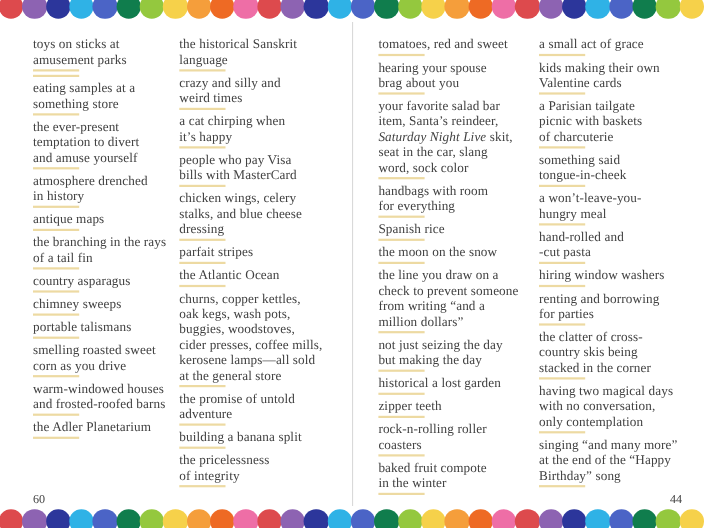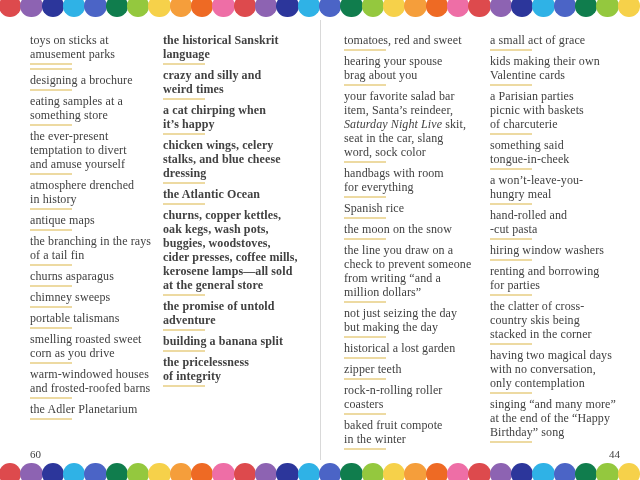--- a/index.html
+++ b/index.html
@@ -50,21 +50,21 @@
   .col {
     position: absolute;
     top: 33px;
     width: 140px;
     color: var(--text, #414141);
     font-size: 12px;
     line-height: 14px;
     letter-spacing: 0.1px;
   }
   .col-1 { left: 30px;  }
-  .col-2 { left: 163px; font-weight: bold; }
+  .col-2 { left: 163px; }
   .col-3 { left: 344px; }
   .col-4 { left: 490px; }
   .item-text {
     white-space: pre;
   }
   .item-text i {
     font-style: italic;
   }
   .underline {
     width: 42px;
@@ -125,24 +125,20 @@
   <div class="col col-1">
       <div class="item">
         <div class="item-text"><span>toys on sticks at
 amusement parks</span></div>
         <div class="underline"></div>
       </div>
       <div class="item">
         <div class="underline"></div>
       </div>
       <div class="item">
-        <div class="item-text"><span>designing a brochure</span></div>
-        <div class="underline"></div>
-      </div>
-      <div class="item">
         <div class="item-text"><span>eating samples at a
 something store</span></div>
         <div class="underline"></div>
       </div>
       <div class="item">
         <div class="item-text"><span>the ever-present
 temptation to divert
 and amuse yourself</span></div>
         <div class="underline"></div>
       </div>
@@ -154,21 +150,21 @@
       <div class="item">
         <div class="item-text"><span>antique maps</span></div>
         <div class="underline"></div>
       </div>
       <div class="item">
         <div class="item-text"><span>the branching in the rays
 of a tail fin</span></div>
         <div class="underline"></div>
       </div>
       <div class="item">
-        <div class="item-text"><span>churns asparagus</span></div>
+        <div class="item-text"><span>country asparagus</span></div>
         <div class="underline"></div>
       </div>
       <div class="item">
         <div class="item-text"><span>chimney sweeps</span></div>
         <div class="underline"></div>
       </div>
       <div class="item">
         <div class="item-text"><span>portable talismans</span></div>
         <div class="underline"></div>
       </div>
@@ -194,26 +190,35 @@
         <div class="underline"></div>
       </div>
       <div class="item">
         <div class="item-text"><span>crazy and silly and
 weird times</span></div>
         <div class="underline"></div>
       </div>
       <div class="item">
         <div class="item-text"><span>a cat chirping when
 it’s happy</span></div>
+        <div class="underline"></div>
+      </div>
+      <div class="item">
+        <div class="item-text"><span>people who pay Visa
+bills with MasterCard</span></div>
         <div class="underline"></div>
       </div>
       <div class="item">
         <div class="item-text"><span>chicken wings, celery
 stalks, and blue cheese
 dressing</span></div>
+        <div class="underline"></div>
+      </div>
+      <div class="item">
+        <div class="item-text"><span>parfait stripes</span></div>
         <div class="underline"></div>
       </div>
       <div class="item">
         <div class="item-text"><span>the Atlantic Ocean</span></div>
         <div class="underline"></div>
       </div>
       <div class="item">
         <div class="item-text"><span>churns, copper kettles,
 oak kegs, wash pots,
 buggies, woodstoves,
@@ -303,21 +308,21 @@
       <div class="item">
         <div class="item-text"><span>a small act of grace</span></div>
         <div class="underline"></div>
       </div>
       <div class="item">
         <div class="item-text"><span>kids making their own
 Valentine cards</span></div>
         <div class="underline"></div>
       </div>
       <div class="item">
-        <div class="item-text"><span>a Parisian parties
+        <div class="item-text"><span>a Parisian tailgate
 picnic with baskets
 of charcuterie</span></div>
         <div class="underline"></div>
       </div>
       <div class="item">
         <div class="item-text"><span>something said
 tongue-in-cheek</span></div>
         <div class="underline"></div>
       </div>
       <div class="item">

